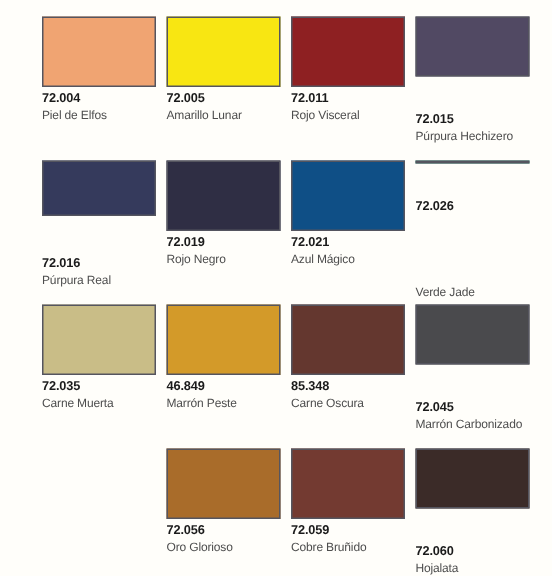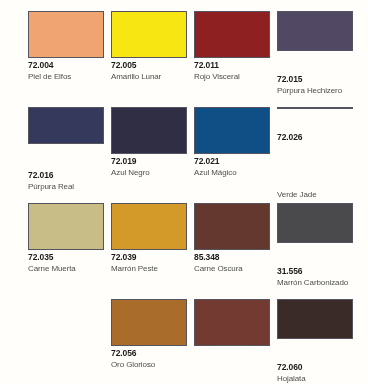--- a/index.html
+++ b/index.html
@@ -113,21 +113,21 @@
       <div class="swatch-meta">
         <div class="swatch-code" style="color: rgb(27, 27, 27); margin-top: 24px;">72.016</div>
         <div class="swatch-name" style="color: rgb(78, 78, 78);">Púrpura Real</div>
       </div>
     </div>
 
     <div class="swatch-cell r2 c2">
       <div class="swatch-chip" style="background-color: rgb(47, 46, 68); border-color: rgb(85, 85, 95);"></div>
       <div class="swatch-meta">
         <div class="swatch-code" style="color: rgb(27, 27, 27);">72.019</div>
-        <div class="swatch-name" style="color: rgb(78, 78, 78);">Azul Negro</div>
+        <div class="swatch-name" style="color: rgb(78, 78, 78);">Rojo Negro</div>
       </div>
     </div>
 
     <div class="swatch-cell r2 c3">
       <div class="swatch-chip" style="background-color: rgb(15, 79, 134); border-color: rgb(85, 85, 95);"></div>
       <div class="swatch-meta">
         <div class="swatch-code" style="color: rgb(27, 27, 27);">72.021</div>
         <div class="swatch-name" style="color: rgb(78, 78, 78);">Azul Mágico</div>
       </div>
     </div>
@@ -144,52 +144,56 @@
       <div class="swatch-chip" style="background-color: rgb(201, 189, 135); border-color: rgb(85, 85, 95);"></div>
       <div class="swatch-meta">
         <div class="swatch-code" style="color: rgb(27, 27, 27);">72.035</div>
         <div class="swatch-name" style="color: rgb(78, 78, 78);">Carne Muerta</div>
       </div>
     </div>
 
     <div class="swatch-cell r3 c2">
       <div class="swatch-chip" style="background-color: rgb(211, 154, 41); border-color: rgb(85, 85, 95);"></div>
       <div class="swatch-meta">
-        <div class="swatch-code" style="color: rgb(27, 27, 27);">72.039</div>
+        <div class="swatch-code" style="color: rgb(27, 27, 27);">46.849</div>
         <div class="swatch-name" style="color: rgb(78, 78, 78);">Marrón Peste</div>
       </div>
     </div>
 
     <div class="swatch-cell r3 c3">
       <div class="swatch-chip" style="background-color: rgb(100, 55, 47); border-color: rgb(85, 85, 95);"></div>
       <div class="swatch-meta">
         <div class="swatch-code" style="color: rgb(27, 27, 27);">85.348</div>
         <div class="swatch-name" style="color: rgb(78, 78, 78);">Carne Oscura</div>
       </div>
     </div>
 
     <div class="swatch-cell r3 c4">
       <div class="swatch-chip" style="background-color: rgb(74, 74, 77); border-color: rgb(85, 85, 95);"></div>
       <div class="swatch-meta">
-        <div class="swatch-code" style="color: rgb(27, 27, 27);">31.556</div>
+        <div class="swatch-code" style="color: rgb(27, 27, 27);">72.045</div>
         <div class="swatch-name" style="color: rgb(78, 78, 78);">Marrón Carbonizado</div>
       </div>
     </div>
 
 
     <div class="swatch-cell r4 c2">
       <div class="swatch-chip" style="background-color: rgb(169, 108, 42); border-color: rgb(85, 85, 95);"></div>
       <div class="swatch-meta">
         <div class="swatch-code" style="color: rgb(27, 27, 27);">72.056</div>
         <div class="swatch-name" style="color: rgb(78, 78, 78);">Oro Glorioso</div>
       </div>
     </div>
 
     <div class="swatch-cell r4 c3">
       <div class="swatch-chip" style="background-color: rgb(115, 58, 49); border-color: rgb(85, 85, 95);"></div>
+      <div class="swatch-meta">
+        <div class="swatch-code" style="color: rgb(27, 27, 27);">72.059</div>
+        <div class="swatch-name" style="color: rgb(78, 78, 78);">Cobre Bruñido</div>
+      </div>
     </div>
 
     <div class="swatch-cell r4 c4">
       <div class="swatch-chip" style="background-color: rgb(59, 43, 40); border-color: rgb(85, 85, 95);"></div>
       <div class="swatch-meta">
         <div class="swatch-code" style="color: rgb(27, 27, 27);">72.060</div>
         <div class="swatch-name" style="color: rgb(78, 78, 78);">Hojalata</div>
       </div>
     </div>
 

